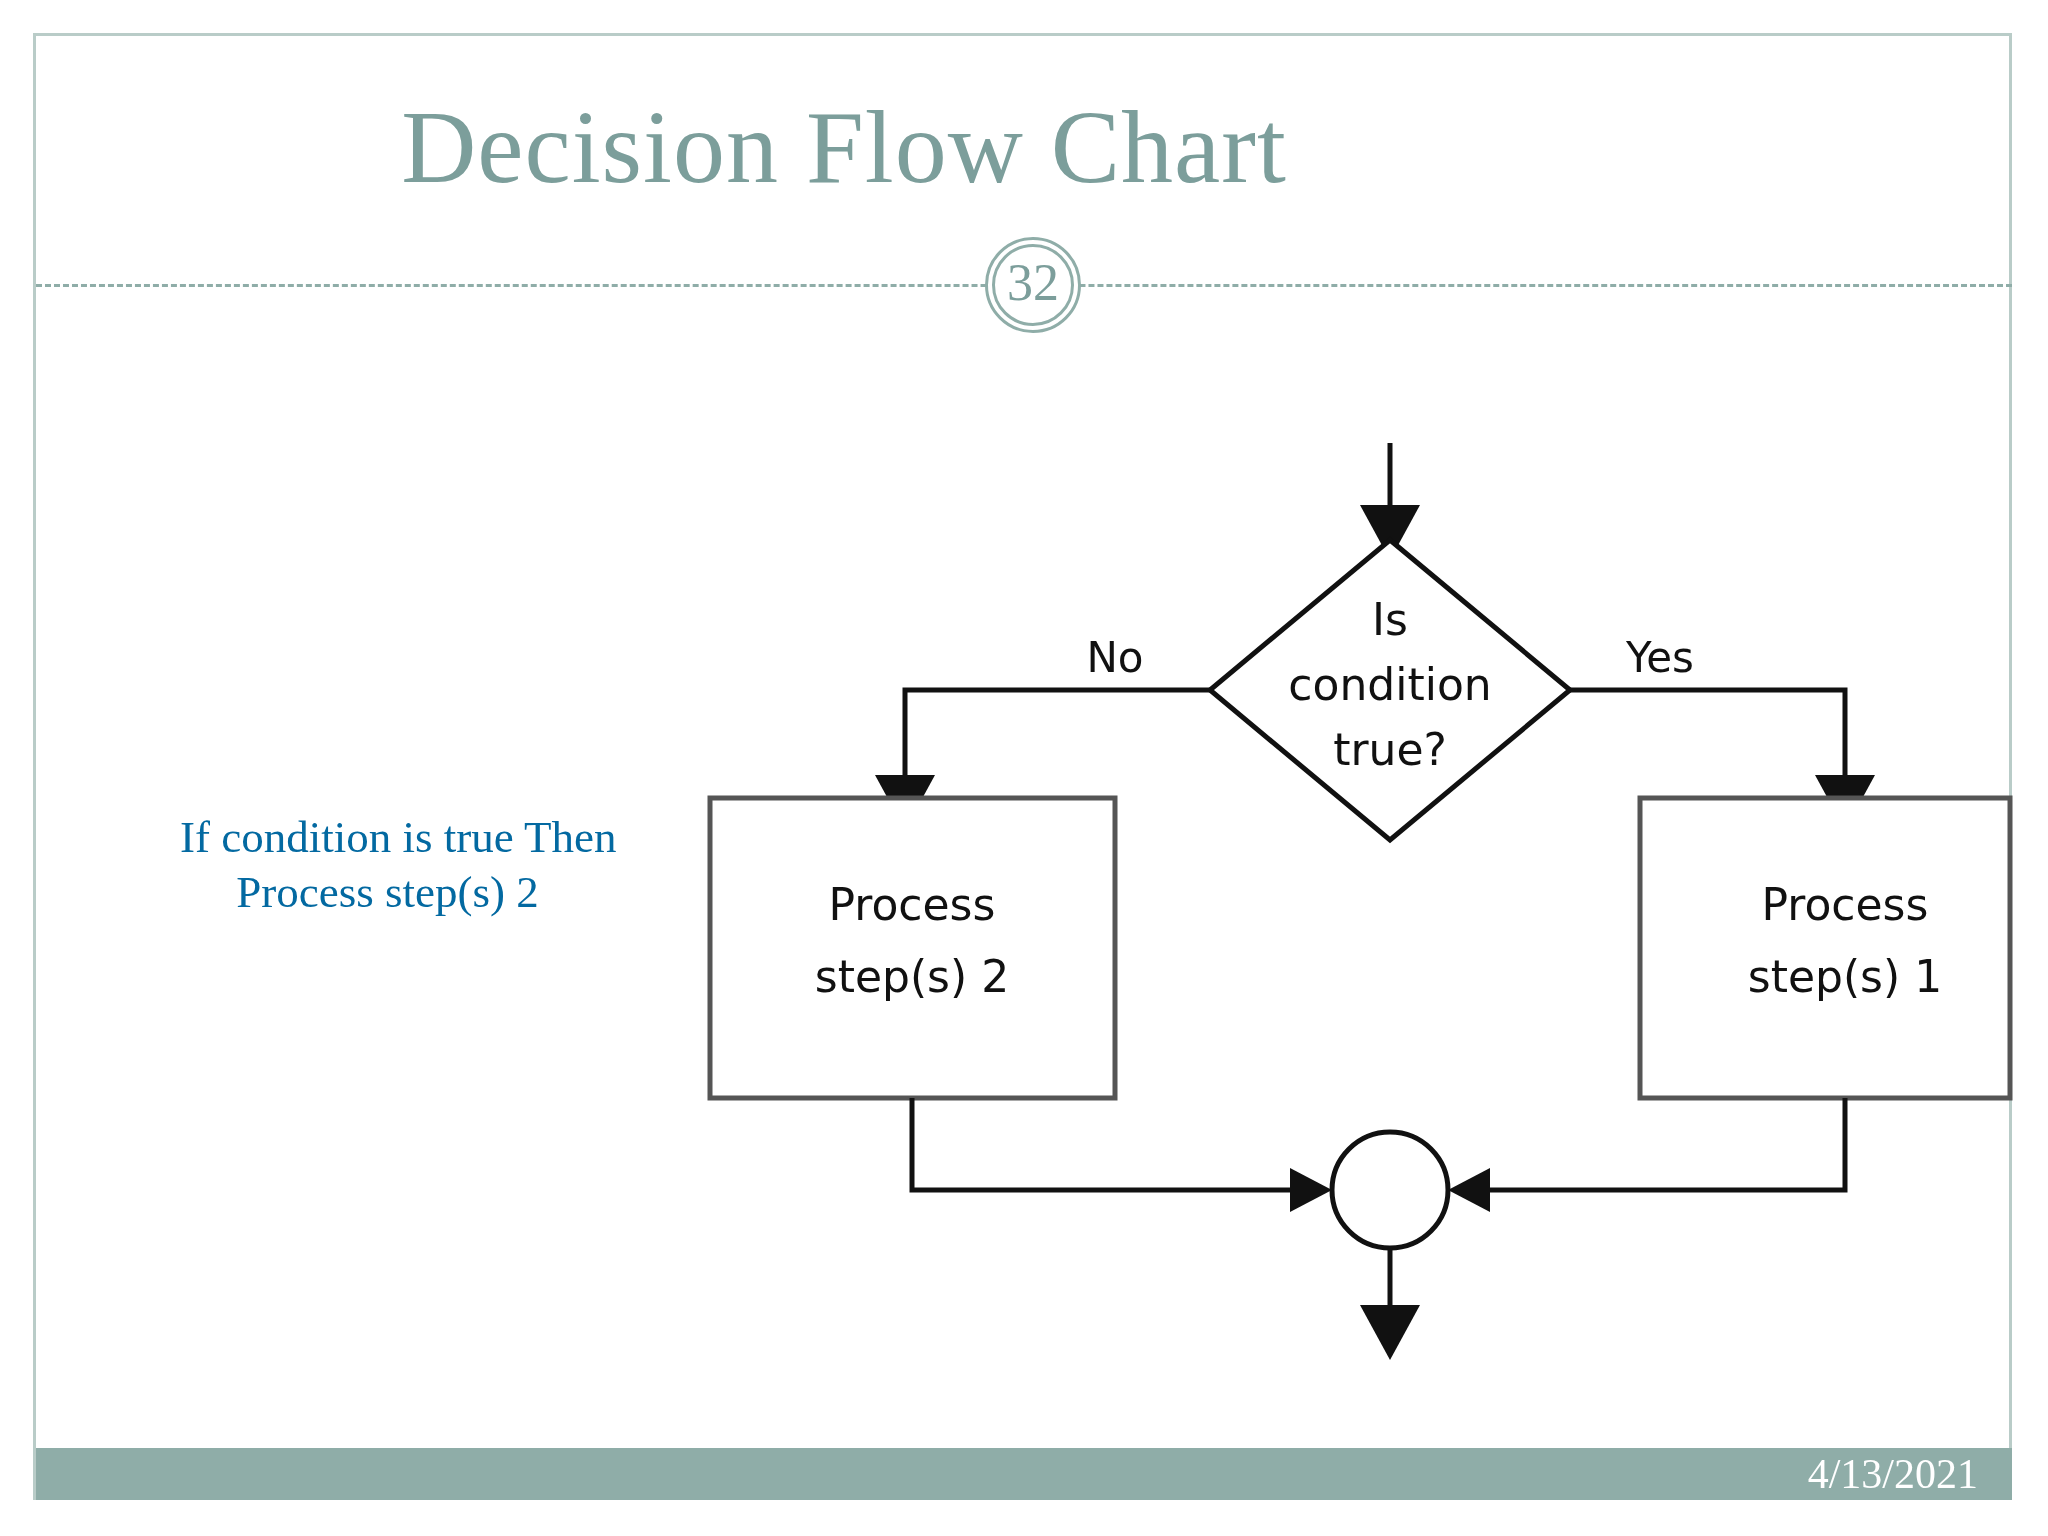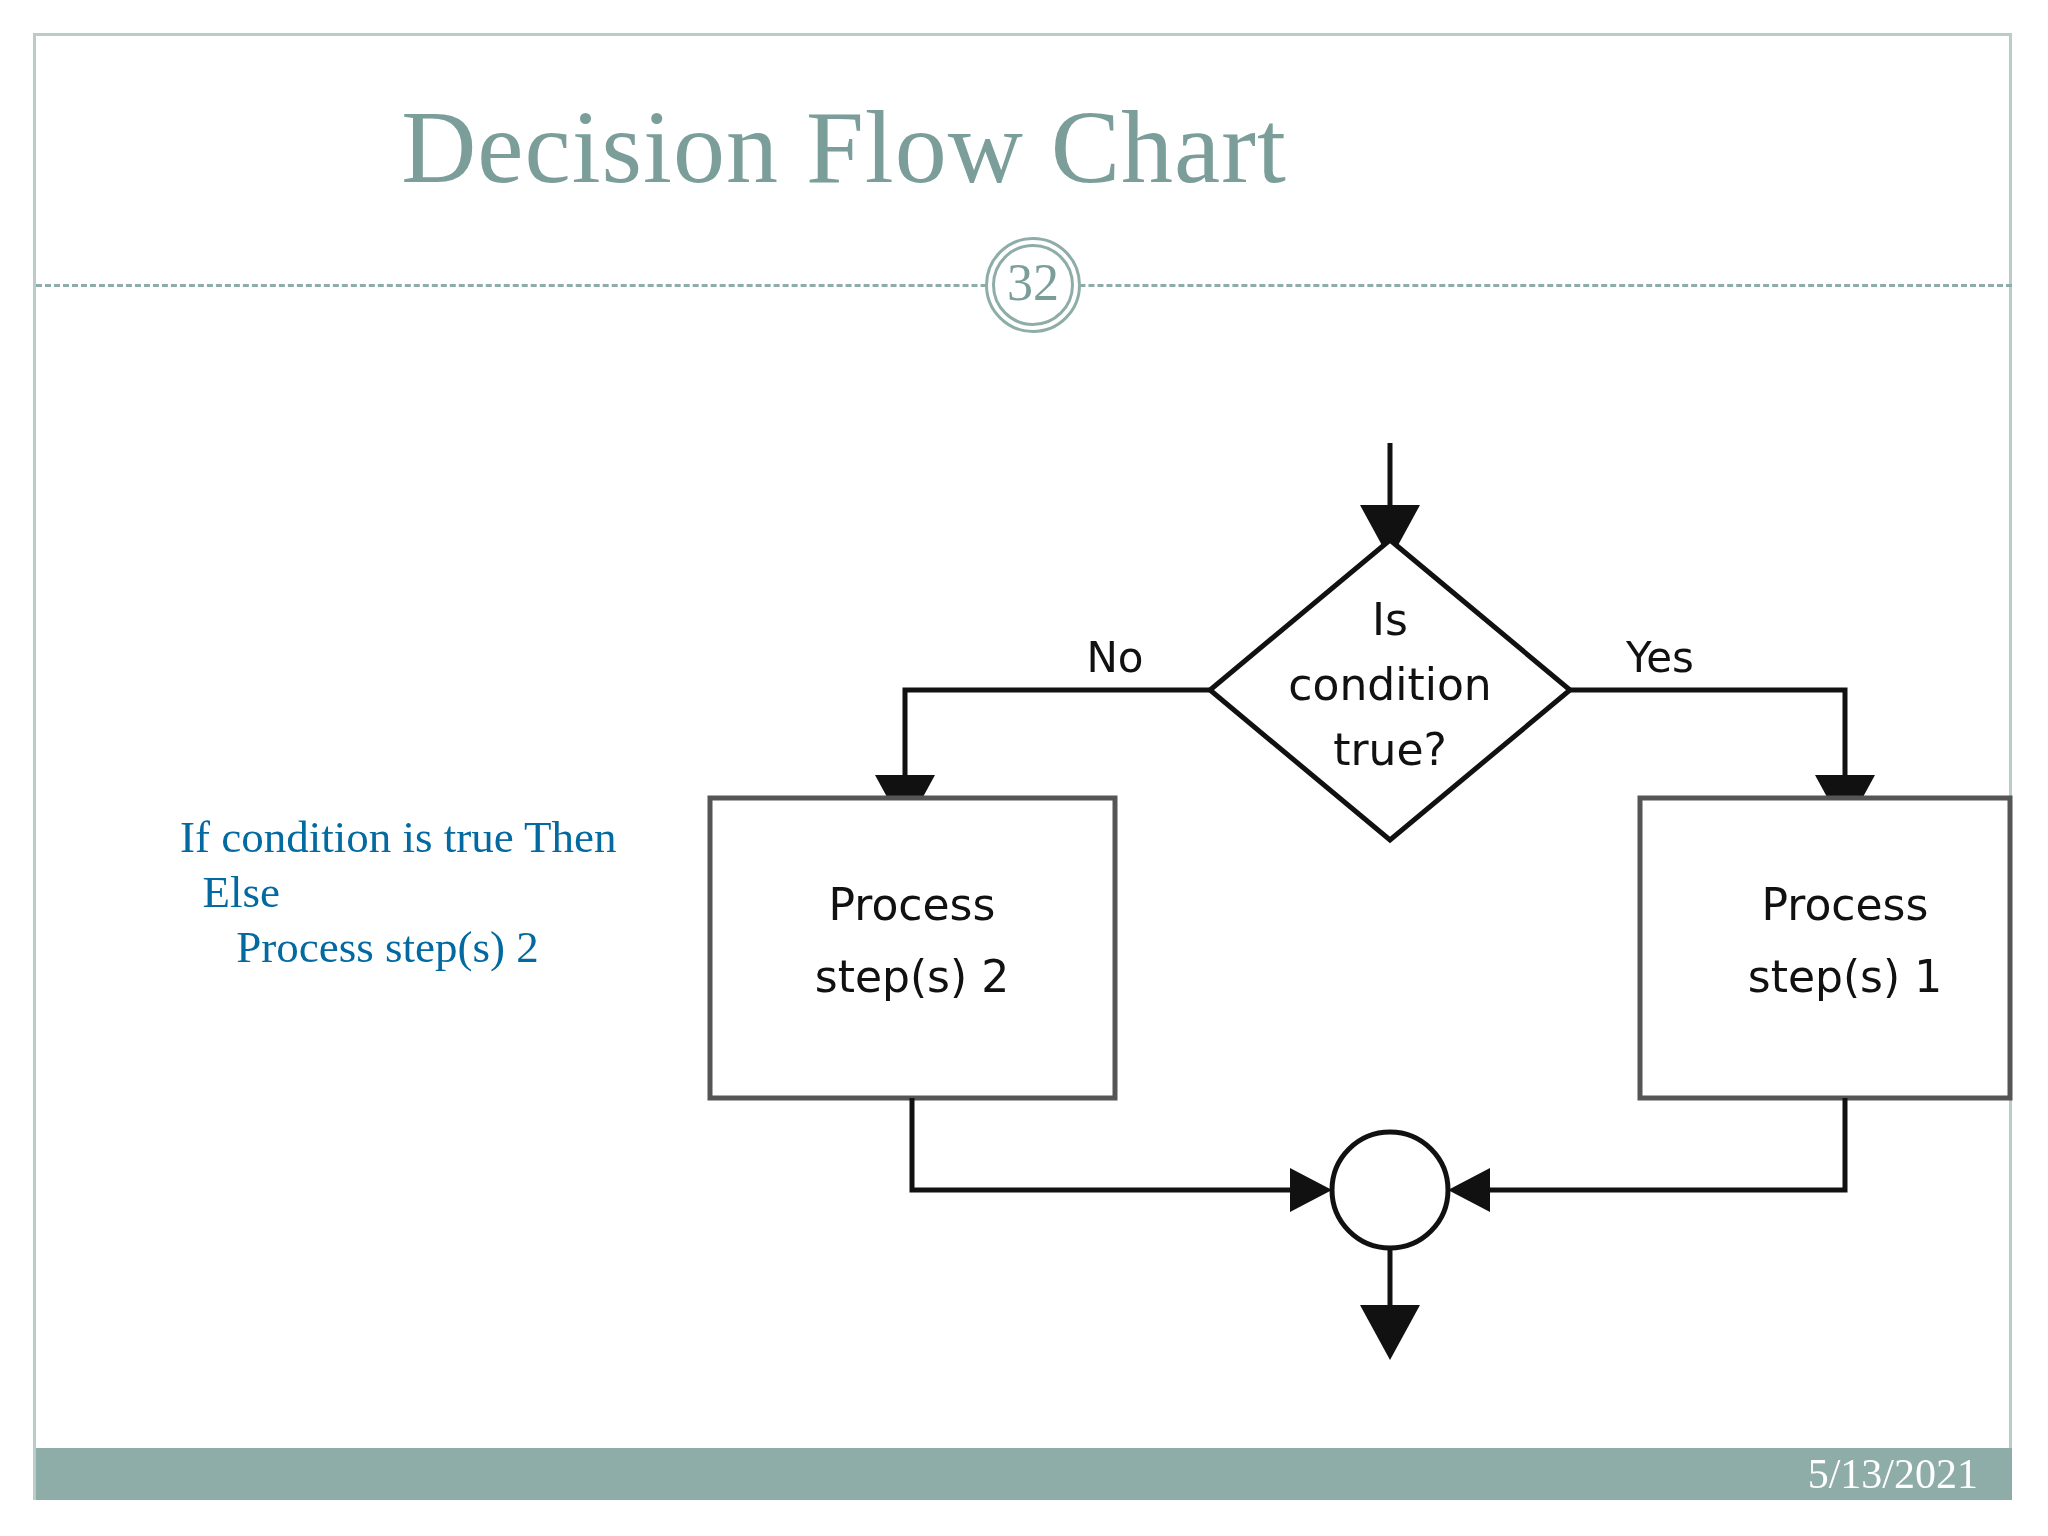--- a/index.html
+++ b/index.html
@@ -163,21 +163,20 @@
   <div class="title-rule"></div>
 
   <div class="page-badge">
     <div class="ring-outer"></div>
     <div class="ring-inner"></div>
     <div class="page-num">32</div>
   </div>
 
   <div class="pseudocode">
     <div class="code-line">If condition is true Then</div>
-    <div class="code-line">  Else</div>
     <div class="code-line">     Process step(s) 2</div>
   </div>
 
   <svg class="flowchart" viewBox="0 0 2048 1536">
     <defs>
       <marker id="arrowDown" markerWidth="16" markerHeight="16" refX="3" refY="8" orient="auto" markerUnits="strokeWidth">
         <path d="M0,2 L0,14 L11,8 z" fill="#111111"></path>
       </marker>
     </defs>
 
@@ -227,15 +226,15 @@
     <g>
       <circle cx="1390" cy="1190" r="58" fill="#ffffff" stroke="#111111" stroke-width="5"></circle>
     </g>
 
     <g>
       <line x1="1390" y1="1248" x2="1390" y2="1320" stroke="#111111" stroke-width="5" marker-end="url(#arrowDown)"></line>
     </g>
   </svg>
 
   <div class="footer-bar"></div>
-  <div class="footer-date">5/13/2021</div>
+  <div class="footer-date">4/13/2021</div>
 
 </div>
 
 </body></html>

